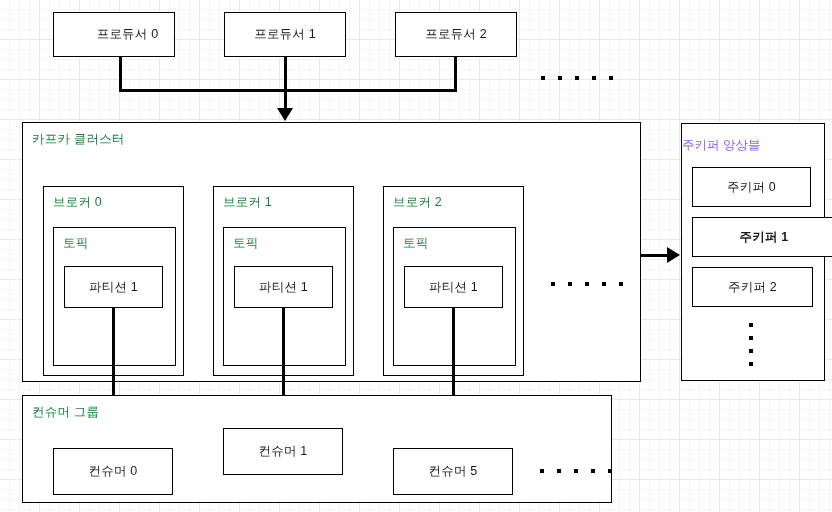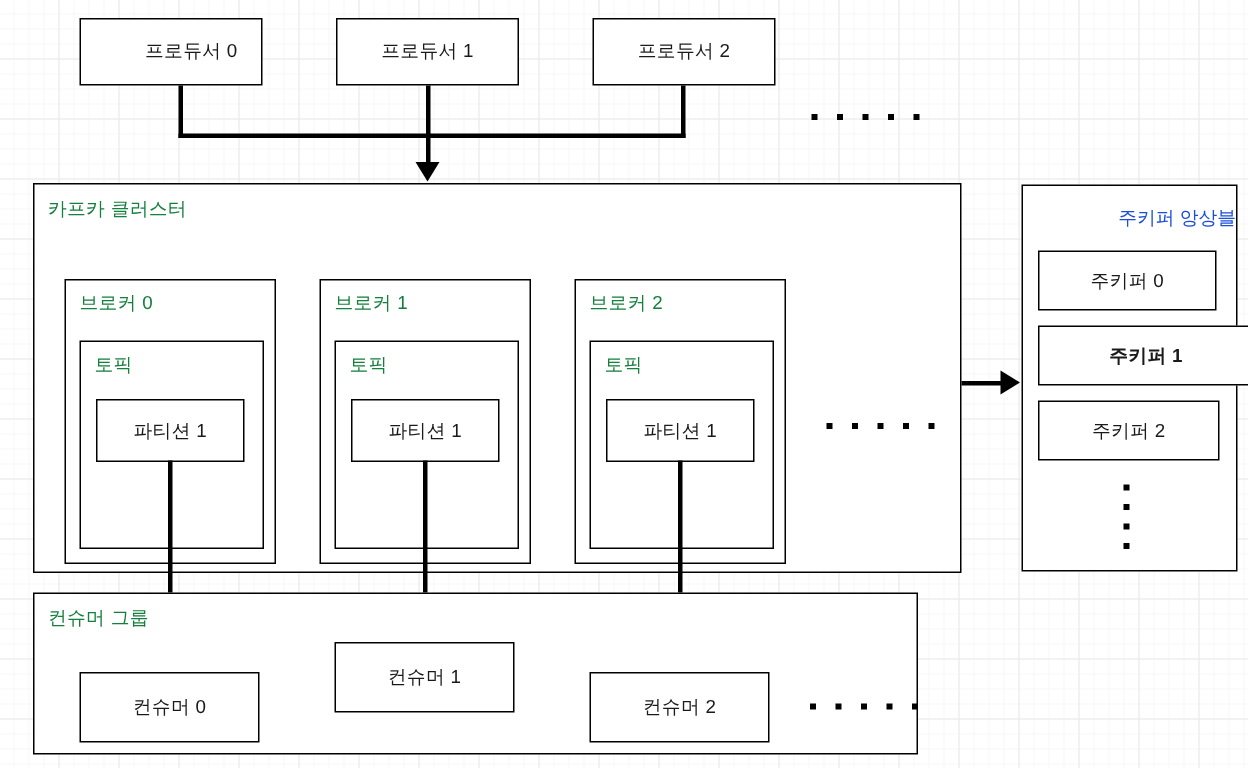--- a/index.html
+++ b/index.html
@@ -39,23 +39,23 @@
   .container-label {
     position: absolute;
     font-size: 12.5px;
     color: #15803d;
     letter-spacing: .2px;
     white-space: nowrap;
   }
   .zk-title {
     position: absolute;
     width: 100%;
-    text-align: right;
+    text-align: left;
     font-size: 12.5px;
-    color: #1d4ed8;
+    color: #8b5cf6;
     top: 13px;
     left: 0;
   }
   .line-v {
     position: absolute;
     width: 3px;
     background: #000000;
   }
   .line-h {
     position: absolute;
@@ -204,21 +204,21 @@
   <div class="box" style="left:22px; top:395px; width:590px; height:108px;">
     <span class="container-label" style="left:9px; top:8px;">컨슈머 그룹</span>
   </div>
   <div class="box node" style="left:53px; top:448px; width:120px; height:47px;">
     <span>컨슈머 0</span>
   </div>
   <div class="box node" style="left:223px; top:428px; width:120px; height:47px;">
     <span>컨슈머 1</span>
   </div>
   <div class="box node" style="left:393px; top:448px; width:120px; height:47px;">
-    <span>컨슈머 2</span>
+    <span>컨슈머 5</span>
   </div>
   <div class="dots-h" style="left:540px; top:469px;">
     <i class="dot"></i>
     <i class="dot"></i>
     <i class="dot"></i>
     <i class="dot"></i>
     <i class="dot"></i>
   </div>
 
 </div>

